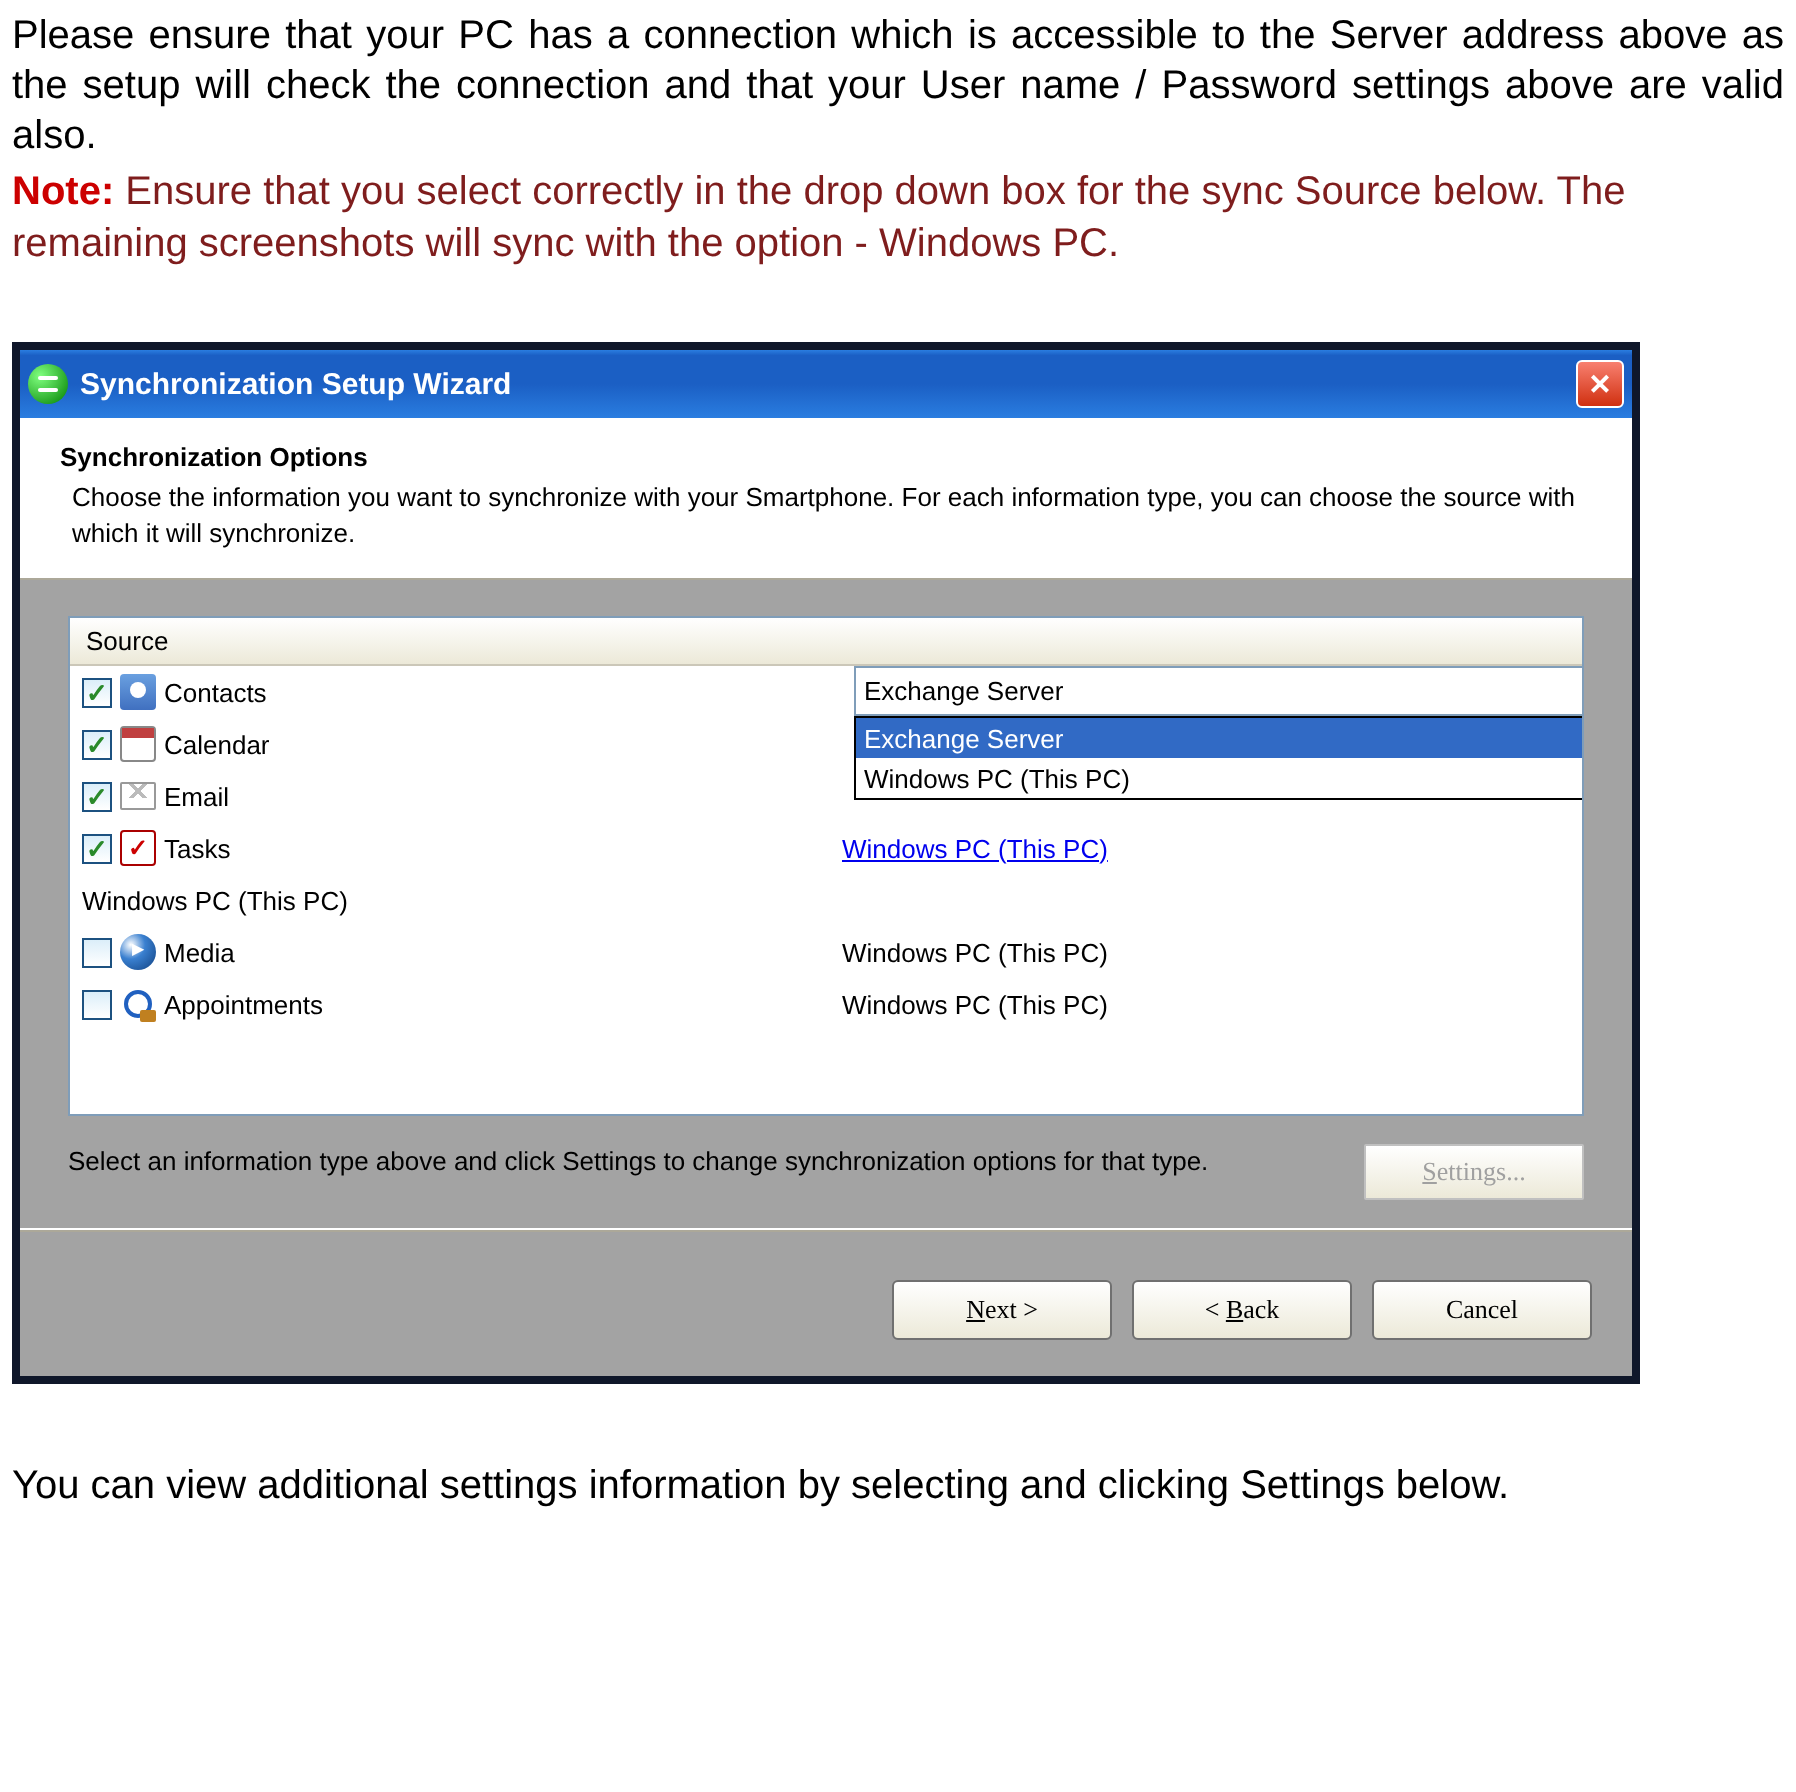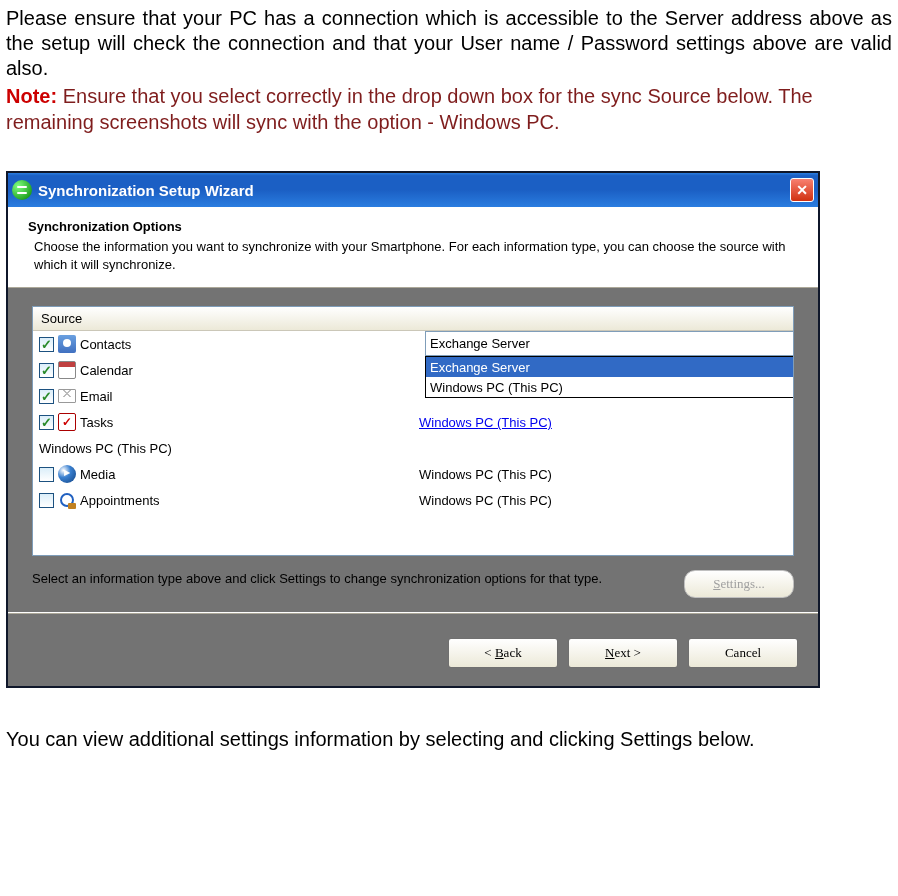--- a/index.html
+++ b/index.html
@@ -18,22 +18,22 @@
     margin-bottom: 2px;
   }
   .note-line {
     line-height: 1.3;
     margin-bottom: 36px;
   }
   .note-label { color: #cc0000; font-weight: bold; }
   .note-text { color: #7f1d1d; }
   .wizard {
     width: 814px;
-    border: 2px solid #0f172a;
-    background: #737373;
+    border: 4px solid #0f172a;
+    background: #a3a3a3;
     font-family: Tahoma, sans-serif;
     font-size: 13px;
     margin-bottom: 40px;
   }
   .titlebar {
     height: 34px;
     background: linear-gradient(to bottom, #2a7de0 0%, #1b5fc4 8%, #1b5fc4 50%, #2a7de0 100%);
     display: flex;
     align-items: center;
     padding: 0 4px;
@@ -190,21 +190,21 @@
     display: flex;
     align-items: flex-start;
     margin-top: 14px;
     gap: 8px;
   }
   .below-text { font-size: 13px; line-height: 1.35; flex: 1; }
   .settings-btn {
     width: 110px; height: 28px;
     background: linear-gradient(to bottom,#fff,#ece9d8);
     border: 1px solid #c0c0c0;
-    border-radius: 11px;
+    border-radius: 1px;
     color: #a0a0a0;
     font-size: 13px;
     font-family: Tahoma;
     cursor: default;
   }
   .separator {
     border-top: 1px solid #fff;
     border-bottom: 1px solid #aca899;
     height: 0;
     margin: 14px -24px 0 -24px;
@@ -325,19 +325,19 @@
       </div>
     </div>
 
     <div class="below-list">
       <div class="below-text">Select an information type above and click Settings to change synchronization options for that type.</div>
       <button class="settings-btn" disabled=""><span style="text-decoration:underline">S</span>ettings...</button>
     </div>
     <div class="separator"></div>
   </div>
   <div class="footer">
+    <button class="nav-btn"><span class="ul">N</span>ext &gt;</button>
     <button class="nav-btn">&lt; <span class="ul">B</span>ack</button>
-    <button class="nav-btn"><span class="ul">N</span>ext &gt;</button>
     <button class="nav-btn">Cancel</button>
   </div>
 </div>
 
 <div class="outro">You can view additional settings information by selecting and clicking Settings below.</div>
 
 </body></html>

